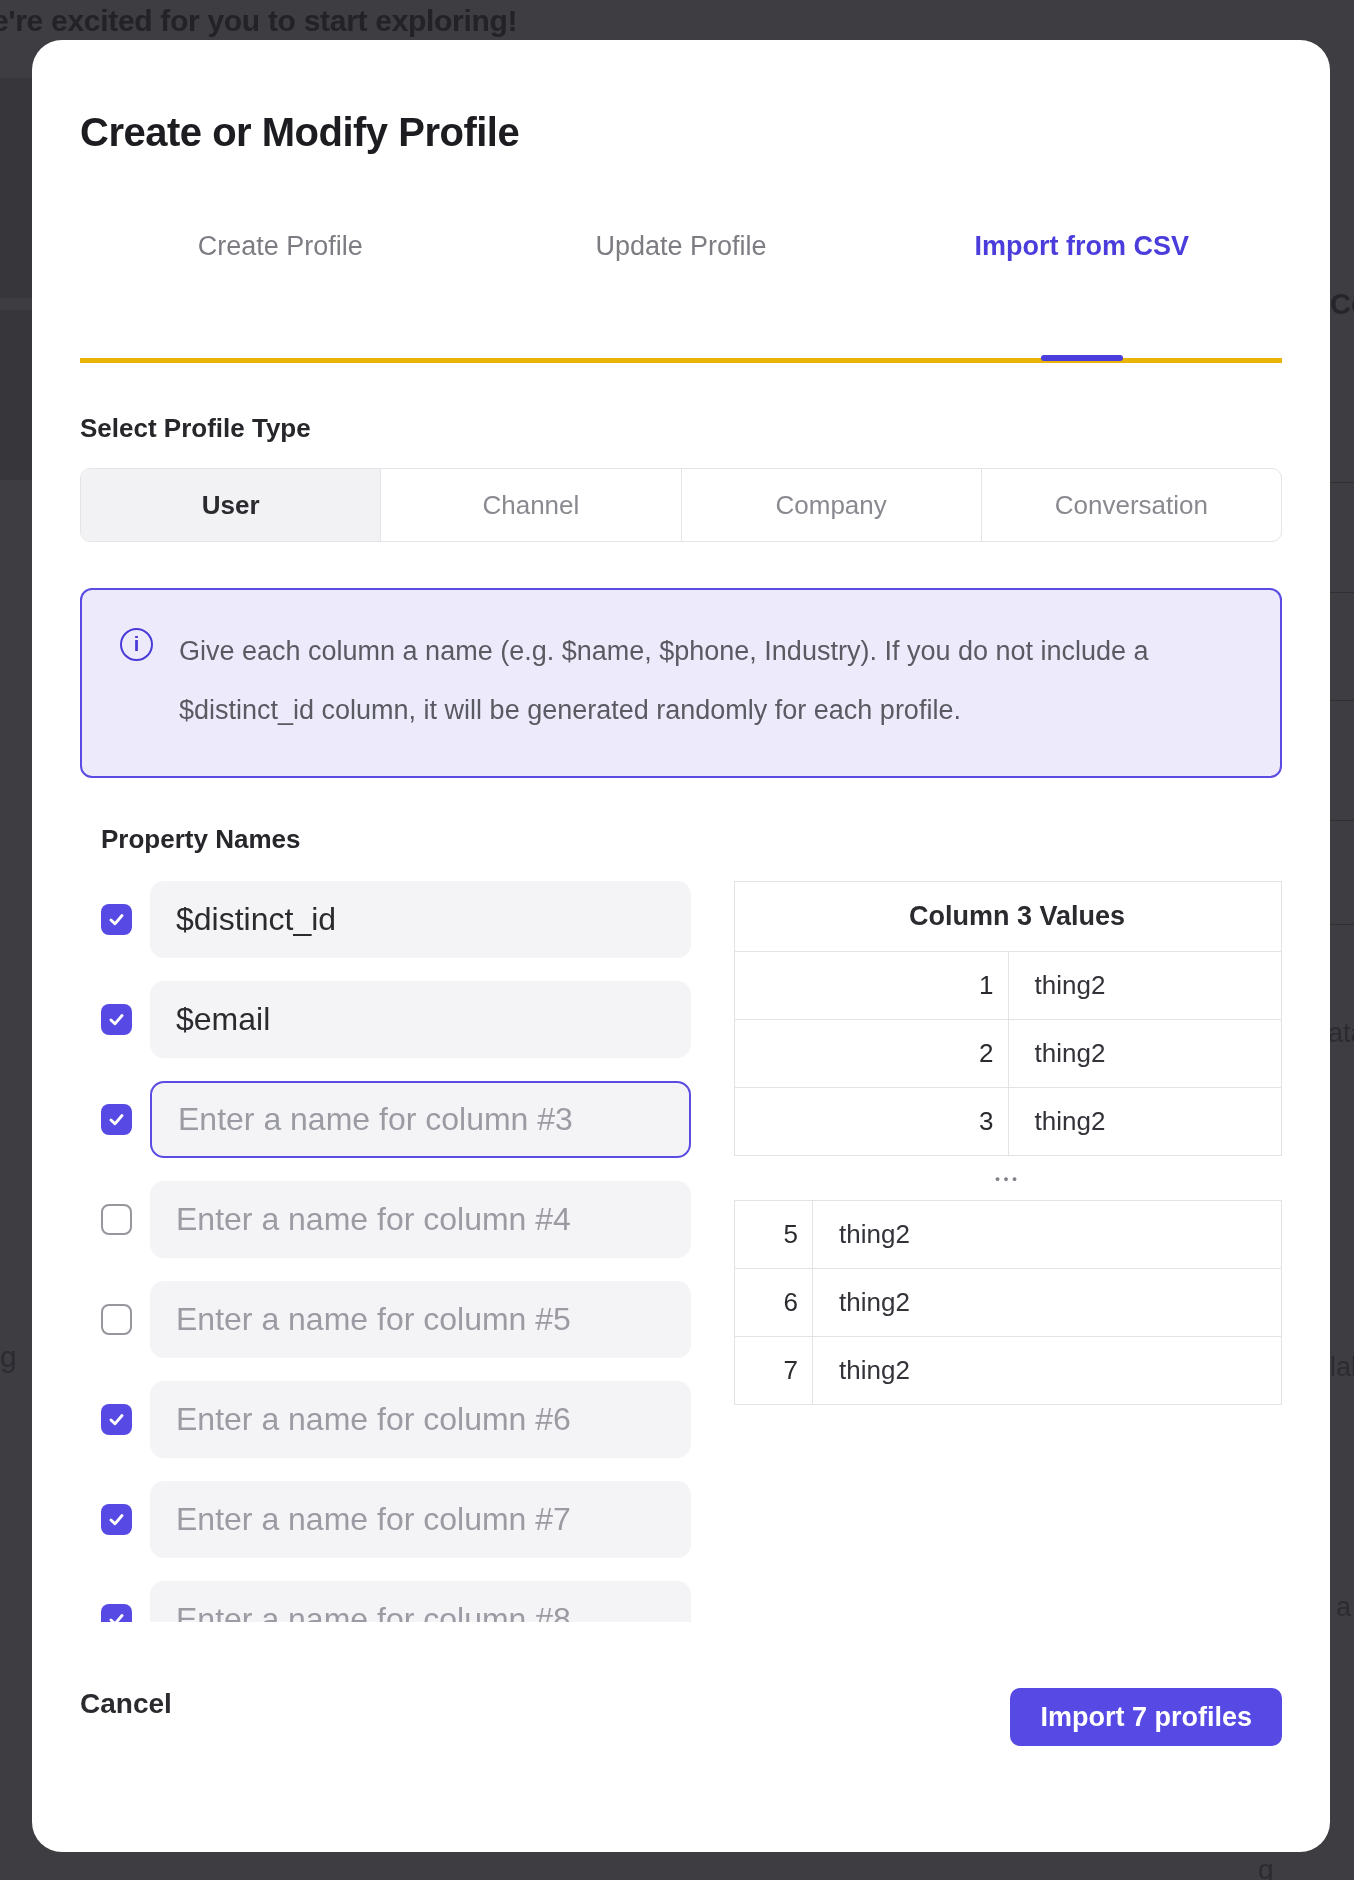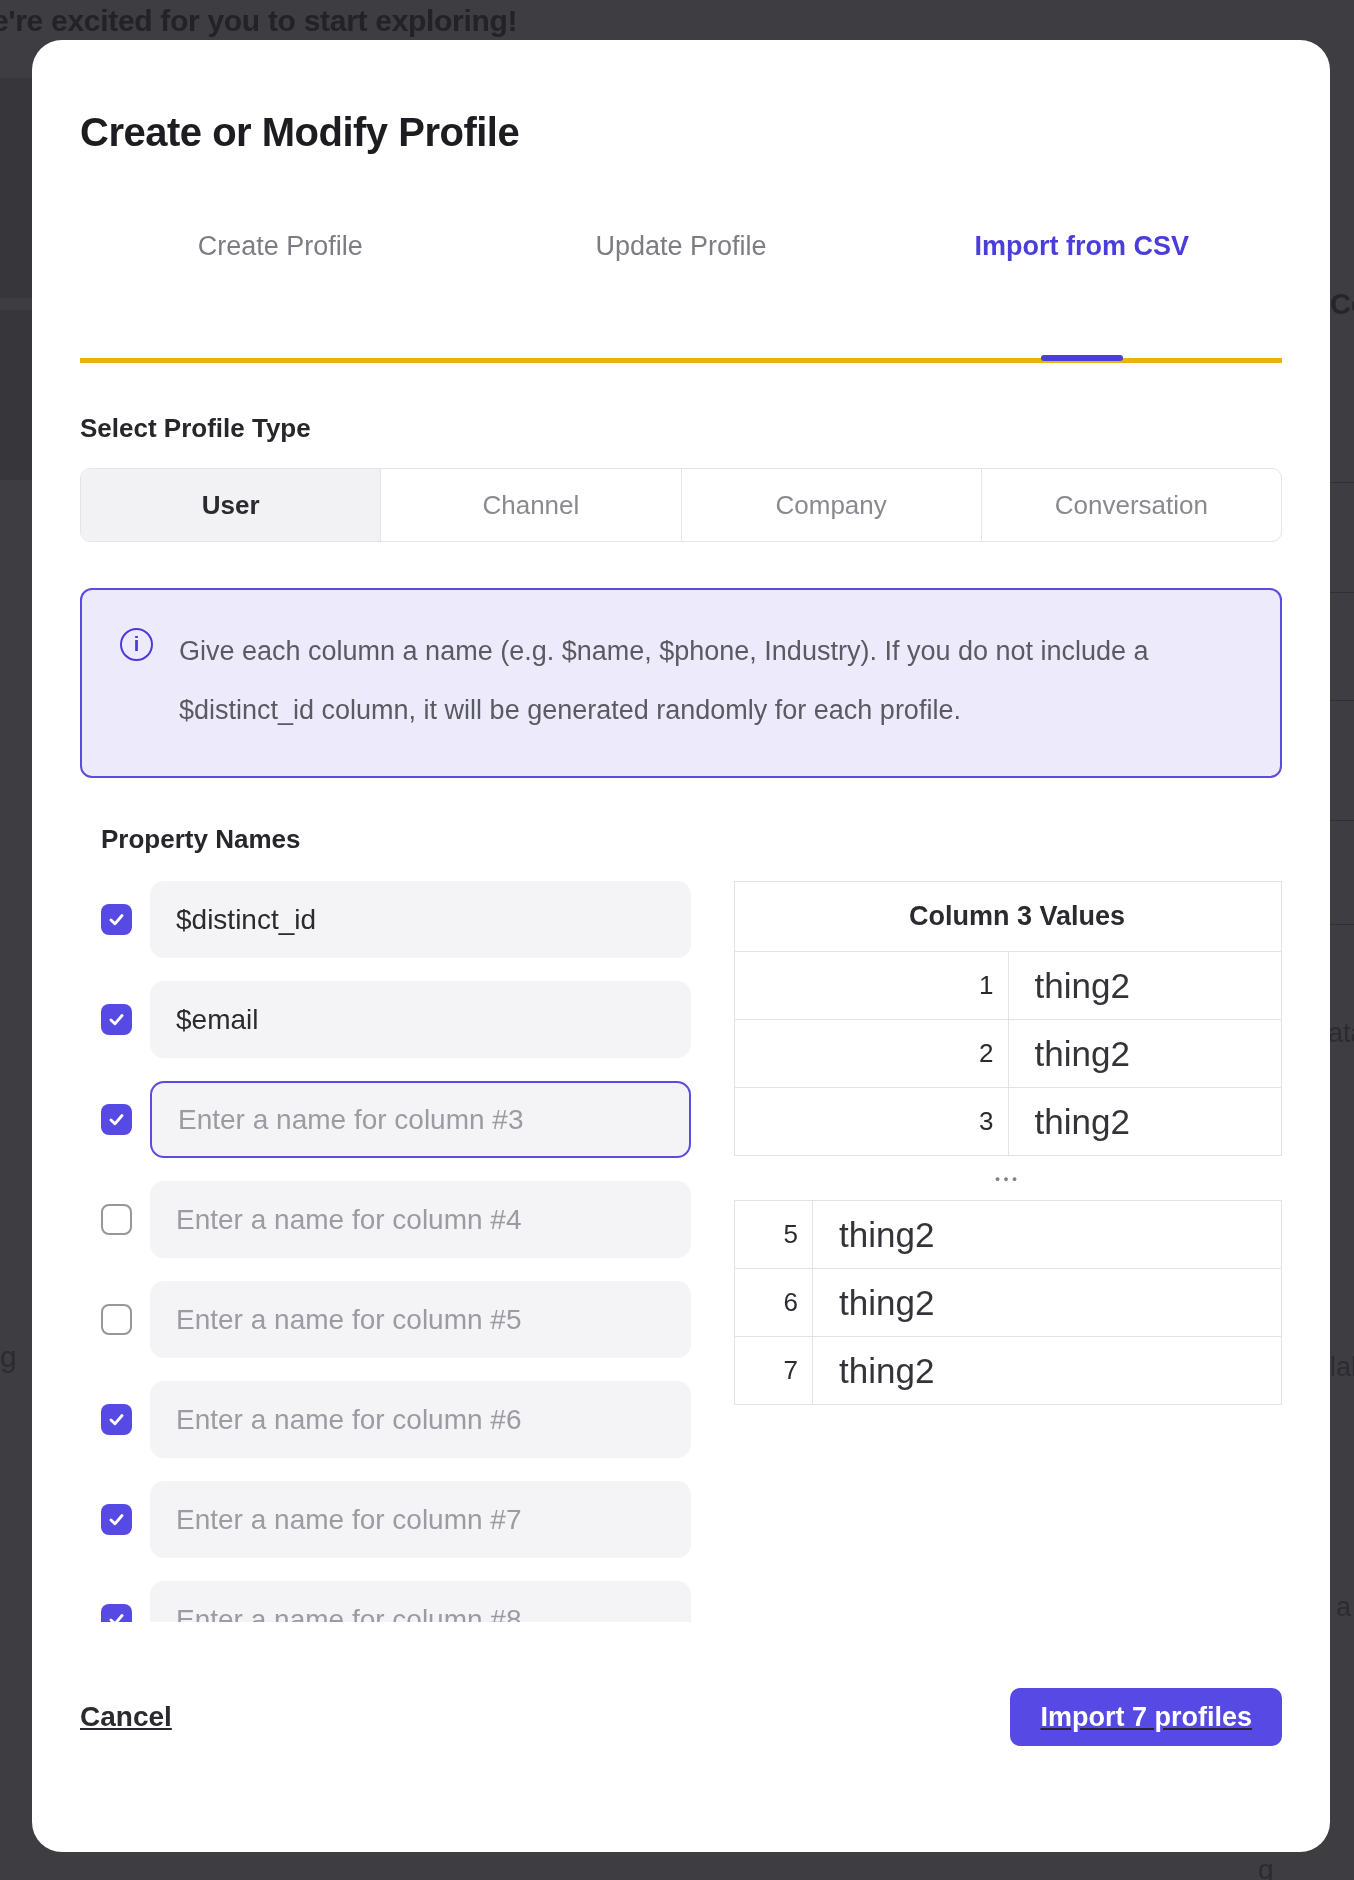--- a/index.html
+++ b/index.html
@@ -101,44 +101,44 @@
   .checkbox {
     width:31px; height:31px; border-radius:8px; margin-right:18px; flex:0 0 auto;
     display:flex; align-items:center; justify-content:center; cursor:pointer;
   }
   .checkbox.checked { background:#5649E4; }
   .checkbox.unchecked { background:#fff; border:2px solid #96969D; }
   .prop-input {
     width:541px; height:77px; border:none; outline:none;
     background:#F4F4F6; border-radius:14px; padding:0 26px;
     font-family:"Liberation Sans","DejaVu Sans",sans-serif;
-    font-size:28px; color:#2A2A2F;
+    font-size:32px; color:#2A2A2F;
   }
   .prop-input::placeholder { color:#9B9BA3; opacity:1; }
   .prop-input.focused { border:2px solid #5A4BE2; }
 
   .preview { width:548px; }
   table.values { width:100%; border-collapse:collapse; table-layout:fixed; }
   table.values th, table.values td { border:1px solid #E3E3E6; }
   th.vhead {
     text-align:center; font-size:27px; font-weight:600; color:#2A2A2F;
     height:70px; padding-left:18px;
   }
   td.idx {
     width:78px; text-align:right; padding-right:14px;
     font-size:26px; color:#2A2A2F; height:68px;
   }
-  td.val { font-size:35px; color:#33333A; padding-left:26px; height:68px; }
+  td.val { font-size:26px; color:#33333A; padding-left:26px; height:68px; }
   .ellipsis {
     height:44px; display:flex; align-items:center; justify-content:center;
     font-size:13px; letter-spacing:4px; color:#808088; font-weight:700;
   }
 
   
-  .footer { display:flex; align-items:center; justify-content:space-between; margin-top:66px;text-decoration:underline; }
+  .footer { display:flex; align-items:flex-start; justify-content:space-between; margin-top:66px; }
   .cancel-btn {
     font-size:28px; font-weight:600; color:#2A2A2F; background:none; border:none; cursor:pointer;
     font-family:"Liberation Sans","DejaVu Sans",sans-serif;
   }
   .import-btn {
     min-width:230px; height:58px; padding:0 30px;
     background:#5649E4; color:#fff; border:none; border-radius:10px;
     font-size:27px; font-weight:600; cursor:pointer;
     font-family:"Liberation Sans","DejaVu Sans",sans-serif;
   }

